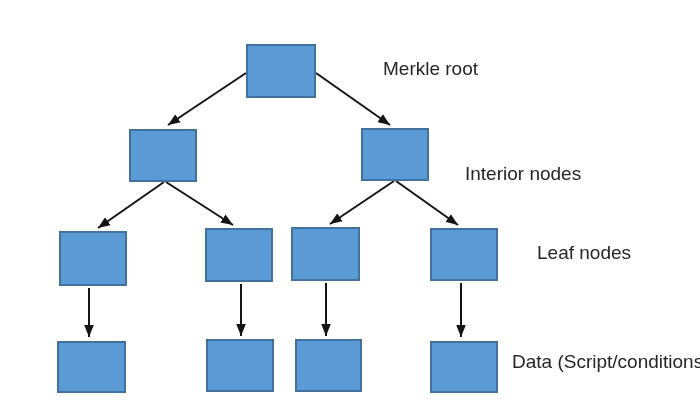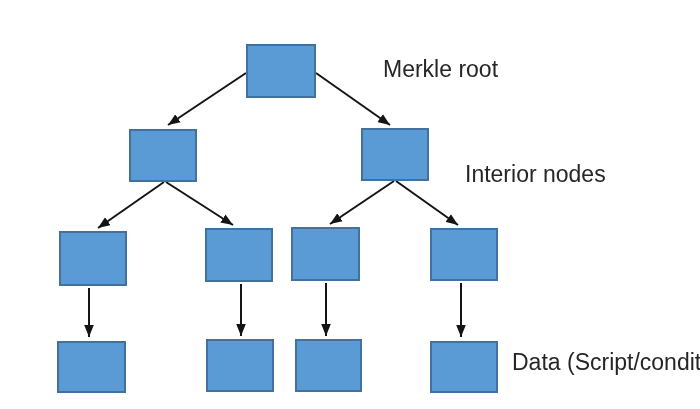--- a/index.html
+++ b/index.html
@@ -28,21 +28,21 @@
     color: var(--arrow);
   }
   .node {
     position: absolute;
     box-sizing: border-box;
     background: var(--node-fill);
     border: 2px solid var(--node-border);
   }
   .label {
     position: absolute;
-    font-size: 23px;
+    font-size: 19px;
     line-height: 20px;
     color: var(--text);
     white-space: nowrap;
   }
   
   #root-node      { left: 246px; top:  44px; width: 70px; height: 54px; }
   #interior-left  { left: 129px; top: 129px; width: 68px; height: 53px; }
   #interior-right { left: 361px; top: 128px; width: 68px; height: 53px; }
   #leaf-1 { left:  59px; top: 231px; width: 68px; height: 55px; }
   #leaf-2 { left: 205px; top: 228px; width: 68px; height: 54px; }
@@ -88,15 +88,16 @@
   <div class="node" id="leaf-2"></div>
   <div class="node" id="leaf-3"></div>
   <div class="node" id="leaf-4"></div>
   <div class="node" id="data-1"></div>
   <div class="node" id="data-2"></div>
   <div class="node" id="data-3"></div>
   <div class="node" id="data-4"></div>
 
   <div class="label" id="label-root">Merkle root</div>
   <div class="label" id="label-interior">Interior nodes</div>
+  <div class="label" id="label-leaf">Leaf nodes</div>
   <div class="label" id="label-data">Data (Script/conditions)</div>
 
 </div>
 
 </body></html>

